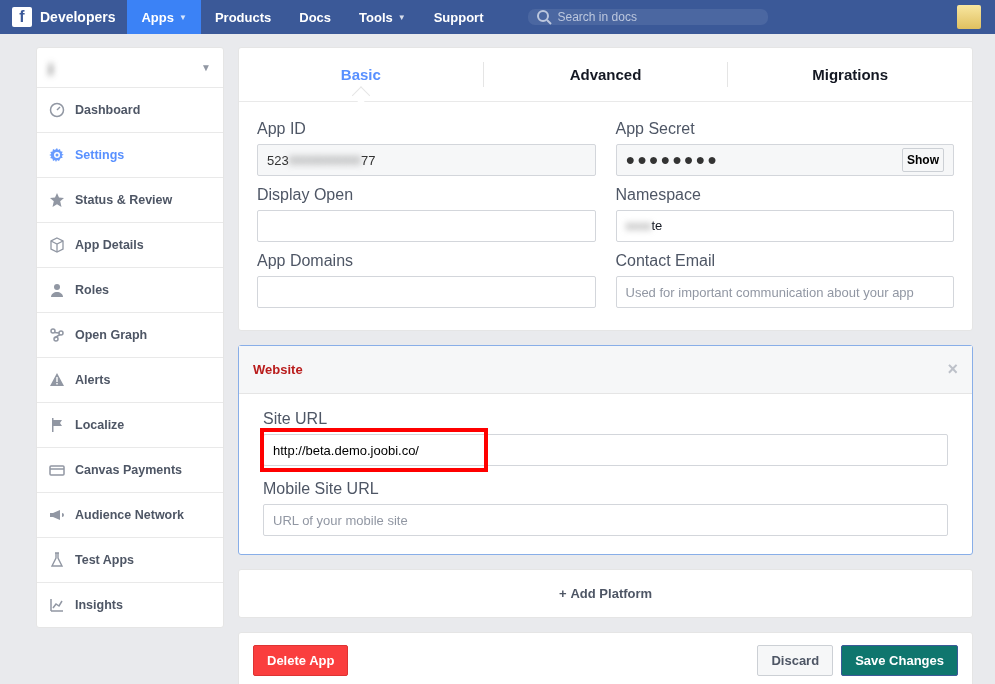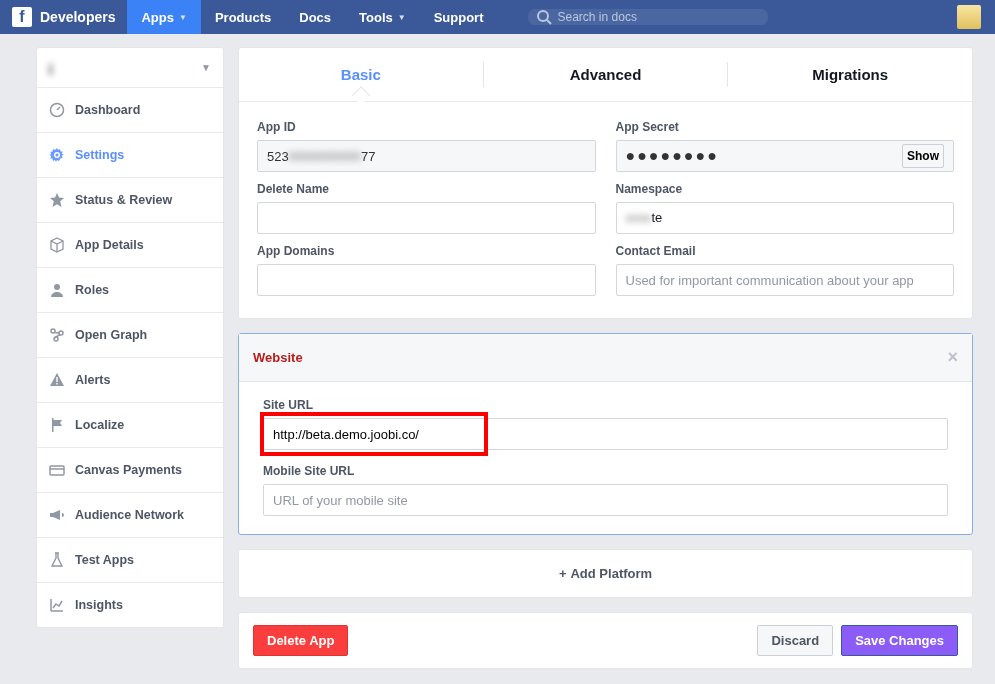--- a/index.html
+++ b/index.html
@@ -40,21 +40,21 @@
 
 .panel { background: #fff; border: 1px solid #e5e5e5; border-radius: 3px; }
 
 .tabs { display: flex; border-bottom: 1px solid #e9e9e9; position: relative; }
 .tab { flex: 1; text-align: center; padding: 18px 0; font-size: 15px; font-weight: bold; color: #141823; cursor: pointer; position: relative; }
 .tab.sel { color: #5890ff; }
 .tab.sel::after { content: ""; position: absolute; bottom: -1px; left: 50%; transform: translateX(-50%) rotate(45deg); width: 12px; height: 12px; background: #fff; border-left: 1px solid #e5e5e5; border-top: 1px solid #e5e5e5; }
 .tab-sep { width: 1px; background: #e5e5e5; margin: 14px 0; }
 
 .form-grid { display: grid; grid-template-columns: 1fr 1fr; gap: 10px 20px; padding: 18px 18px 22px; }
-.fld label { display: block; color: #4e5665; font-size: 12px; margin-bottom: 6px; font-weight: bold; }
+.fld label { display: block; color: #4e5665; font-size: 16px; margin-bottom: 6px; }
 .fld .ro { background: #f6f7f8; border: 1px solid #d3d6db; border-radius: 2px; padding: 7px 9px; font-size: 13px; color: #333; height: 32px; display: flex; align-items: center; justify-content: space-between; }
 .fld .ro .dots { letter-spacing: 2px; font-size: 16px; line-height: 10px; }
 .fld input.txt { width: 100%; border: 1px solid #d3d6db; border-radius: 2px; padding: 7px 9px; font-size: 13px; height: 32px; outline: none; }
 .fld input.txt::placeholder { color: #9197a3; }
 .btn-show { background: #f6f7f8; border: 1px solid #ccd0d5; border-radius: 2px; padding: 4px 4px; font-size: 12px; font-weight: bold; cursor: pointer; }
 .blurv { filter: blur(3px); color:#777; }
 
 .website-panel { border: 1px solid #88aee8; border-radius: 3px; background: #fff; }
 .wp-head { background: #f6f7f8; border-bottom: 1px solid #e5e5e5; padding: 13px 14px; display: flex; justify-content: space-between; align-items: center; }
 .wp-head .ttl { font-weight: bold; color: #b91c1c; font-size: 13px; }
@@ -63,21 +63,21 @@
 .wp-body .fld { margin-bottom: 14px; }
 .wp-body .fld:last-child { margin-bottom: 0; }
 
 .add-platform { text-align: center; padding: 16px 0; font-weight: bold; color: #4e5665; cursor: pointer; }
 .add-platform .plus { margin-right: 4px; }
 
 .footer-row { display: flex; justify-content: space-between; padding: 12px 14px; }
 .btn { border-radius: 2px; padding: 7px 13px; font-size: 13px; font-weight: bold; cursor: pointer; border: 1px solid transparent; }
 .btn-danger { background: #fa3e3e; color: #fff; border-color: #d33; }
 .btn-default { background: #f6f7f8; border: 1px solid #ccd0d5; color: #4e5665; }
-.btn-primary { background: #8b5cf6; color: #fff; border-color: #3b5998; }
+.btn-primary { background: #0f766e; color: #fff; border-color: #3b5998; }
 .footer-right { display: flex; gap: 8px; }
 
 svg { width: 16px; height: 16px; display: block; }
 </style>
 </head>
 <body>
 
 <div class="topnav">
   <div class="brand">
     <div class="fb-logo">f</div>
@@ -247,21 +247,21 @@
           </div>
         </div>
         <div class="fld">
           <label>App Secret</label>
           <div class="ro">
             <span class="dots">●●●●●●●●</span>
             <button class="btn-show">Show</button>
           </div>
         </div>
         <div class="fld">
-          <label>Delete Name</label>
+          <label>Display Open</label>
           <input class="txt" type="text" style="color: transparent; text-shadow: rgb(136, 136, 136) 0px 0px 6px;" value="">
         </div>
         <div class="fld">
           <label>Namespace</label>
           <div style="position:relative;">
             <input class="txt" type="text" style="">
             <span style="position:absolute; left:10px; top:8px; pointer-events:none;"><span class="blurv">xxxx</span><span>te</span></span>
           </div>
         </div>
         <div class="fld">

